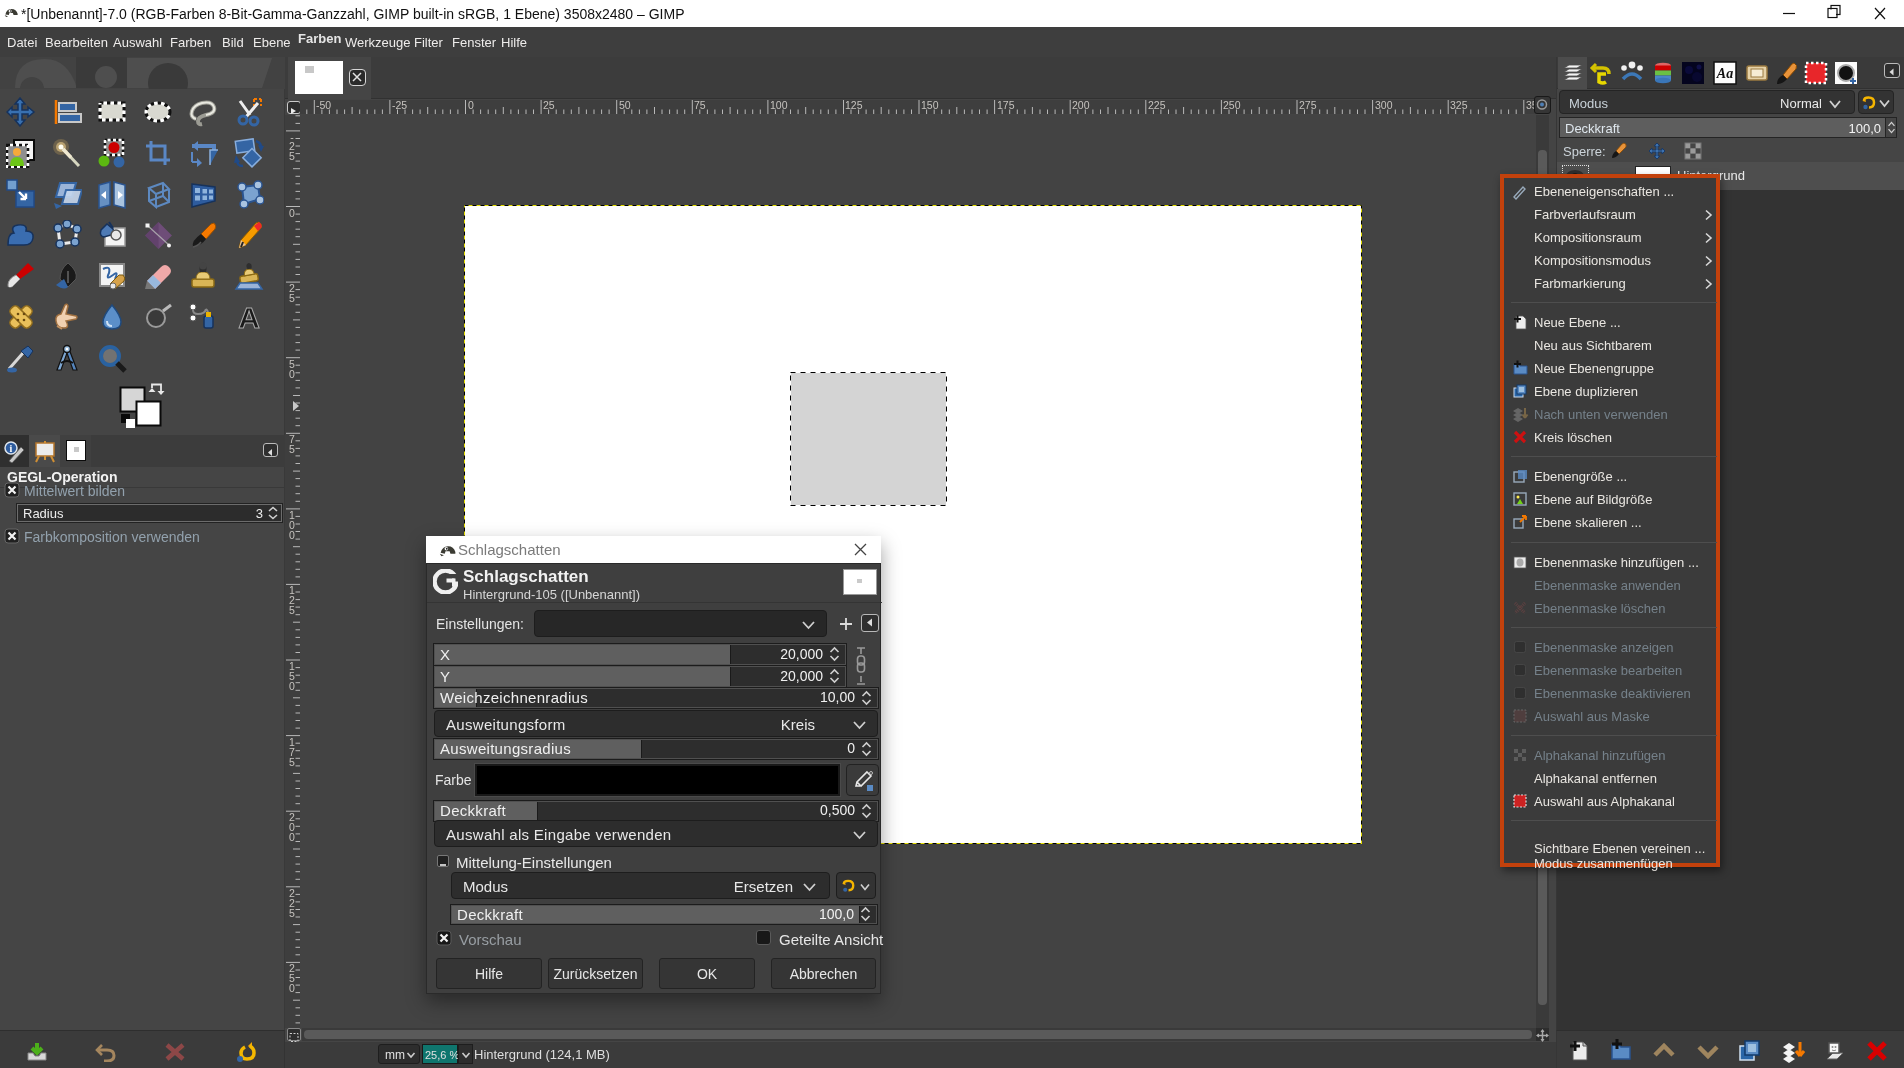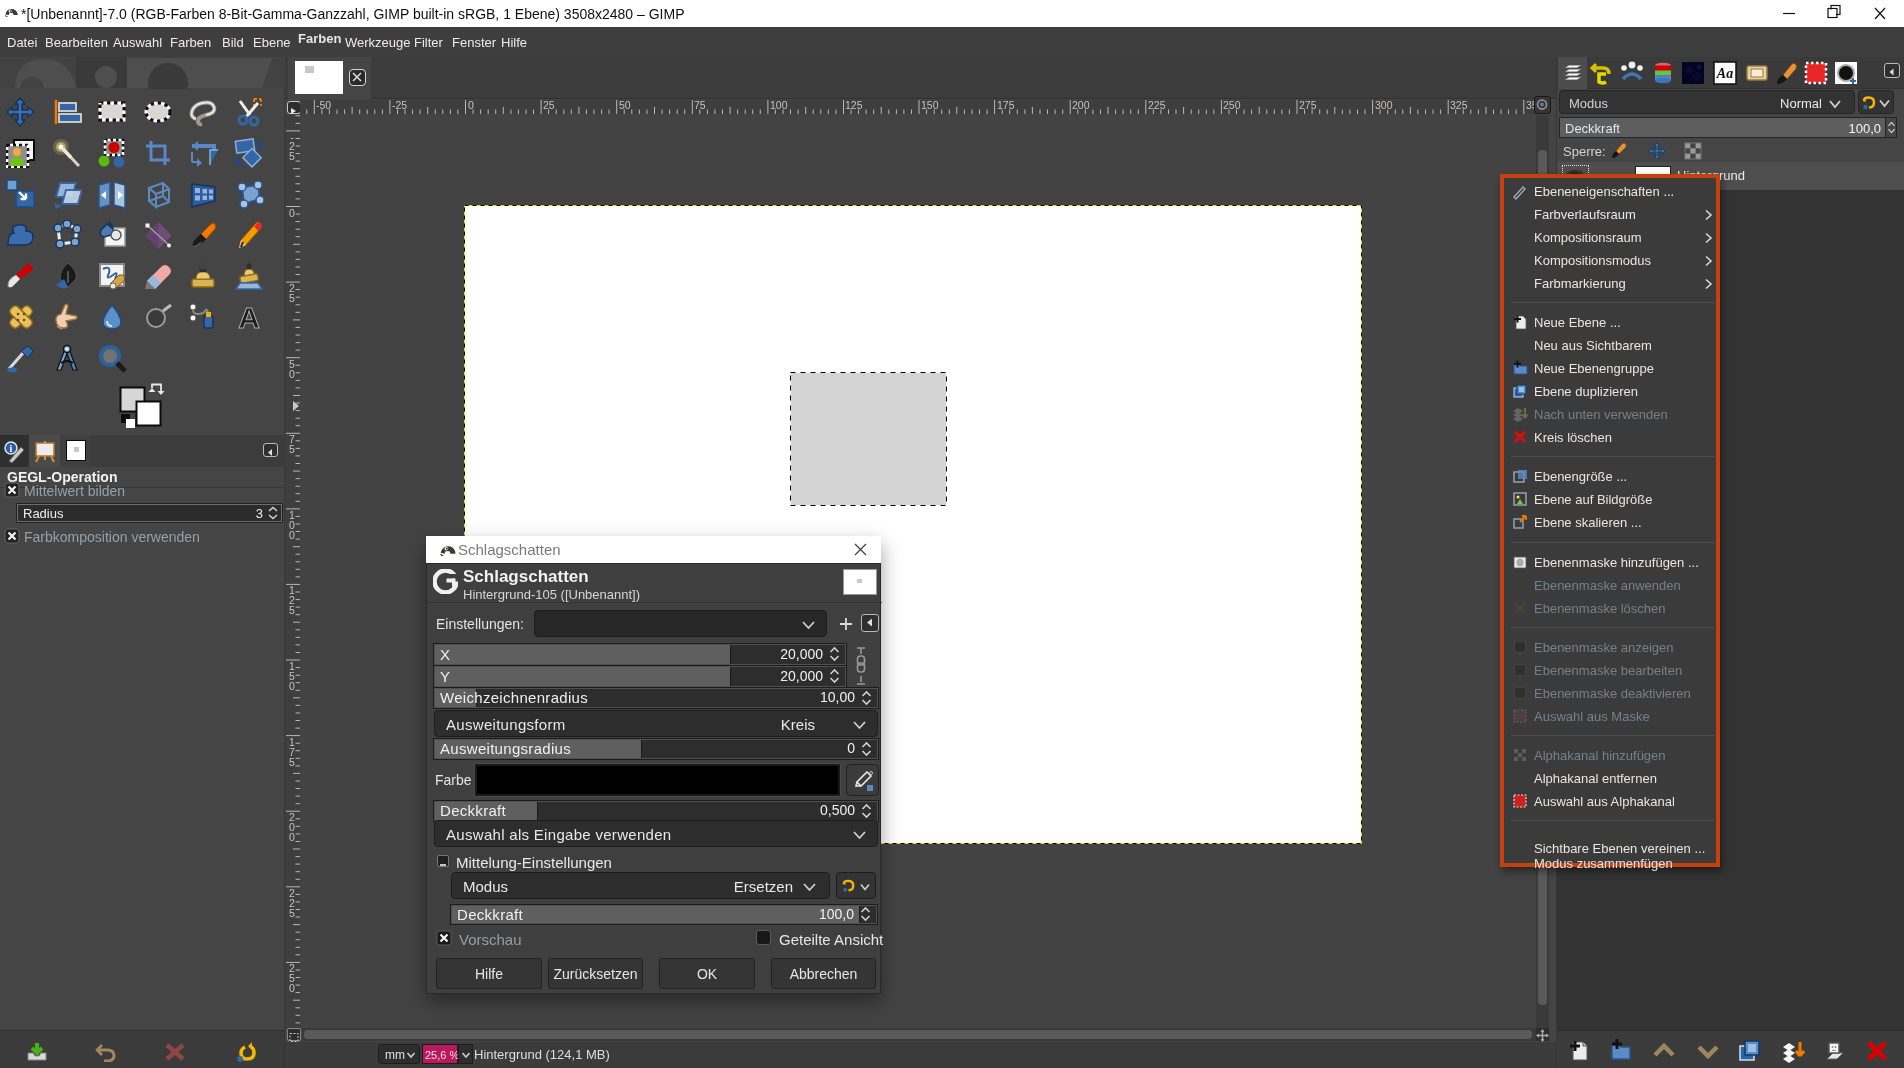--- a/index.html
+++ b/index.html
@@ -442,21 +442,21 @@
           <path d="M6.5 1 L6.5 12 M1 6.5 L12 6.5" stroke="#aaa" stroke-width="1.5"></path>
           <path d="M6.5 0 L8.5 3 L4.5 3 Z M6.5 13 L8.5 10 L4.5 10 Z M0 6.5 L3 4.5 L3 8.5 Z M13 6.5 L10 4.5 L10 8.5 Z" fill="#aaa"></path>
         </svg></div>
 <div class="a" style="left:0;top:985px;width:1271px;height:30px;background:#3b3b3b;">
 <div class="a" style="left:93px;top:2px;width:42px;height:20px;background:#2d2d2d;border:1px solid #1e1e1e;border-radius:3px;">
           <div class="tx" style="left:6px;top:3px;font-size:12px;color:#e0e0e0;">mm</div>
           <svg class="a" style="right:3px;top:6px;" width="10" height="8" viewBox="0 0 10 8">
             <path d="M1.5 2 L5 6 L8.5 2" stroke="#ccc" stroke-width="1.6" fill="none"></path>
           </svg>
         </div>
-<div class="a" style="left:137px;top:2px;width:36px;height:20px;background:#be185d;border:1px solid #1a1a1a;">
+<div class="a" style="left:137px;top:2px;width:36px;height:20px;background:#0f766e;border:1px solid #1a1a1a;">
           <div class="tx" style="left:2px;top:4px;font-size:11px;color:#e0e0e0;">25,6 %</div>
         </div>
 <div class="a" style="left:173px;top:2px;width:15px;height:20px;background:#2d2d2d;border:1px solid #1e1e1e;">
           <svg class="a" style="left:2px;top:6px;" width="10" height="8" viewBox="0 0 10 8">
             <path d="M1.5 2 L5 6 L8.5 2" stroke="#ccc" stroke-width="1.6" fill="none"></path>
           </svg>
         </div>
 <div class="tx" style="left:189px;top:5px;font-size:13px;color:#dedede;">Hintergrund (124,1 MB)</div>
 </div>
 </div>

